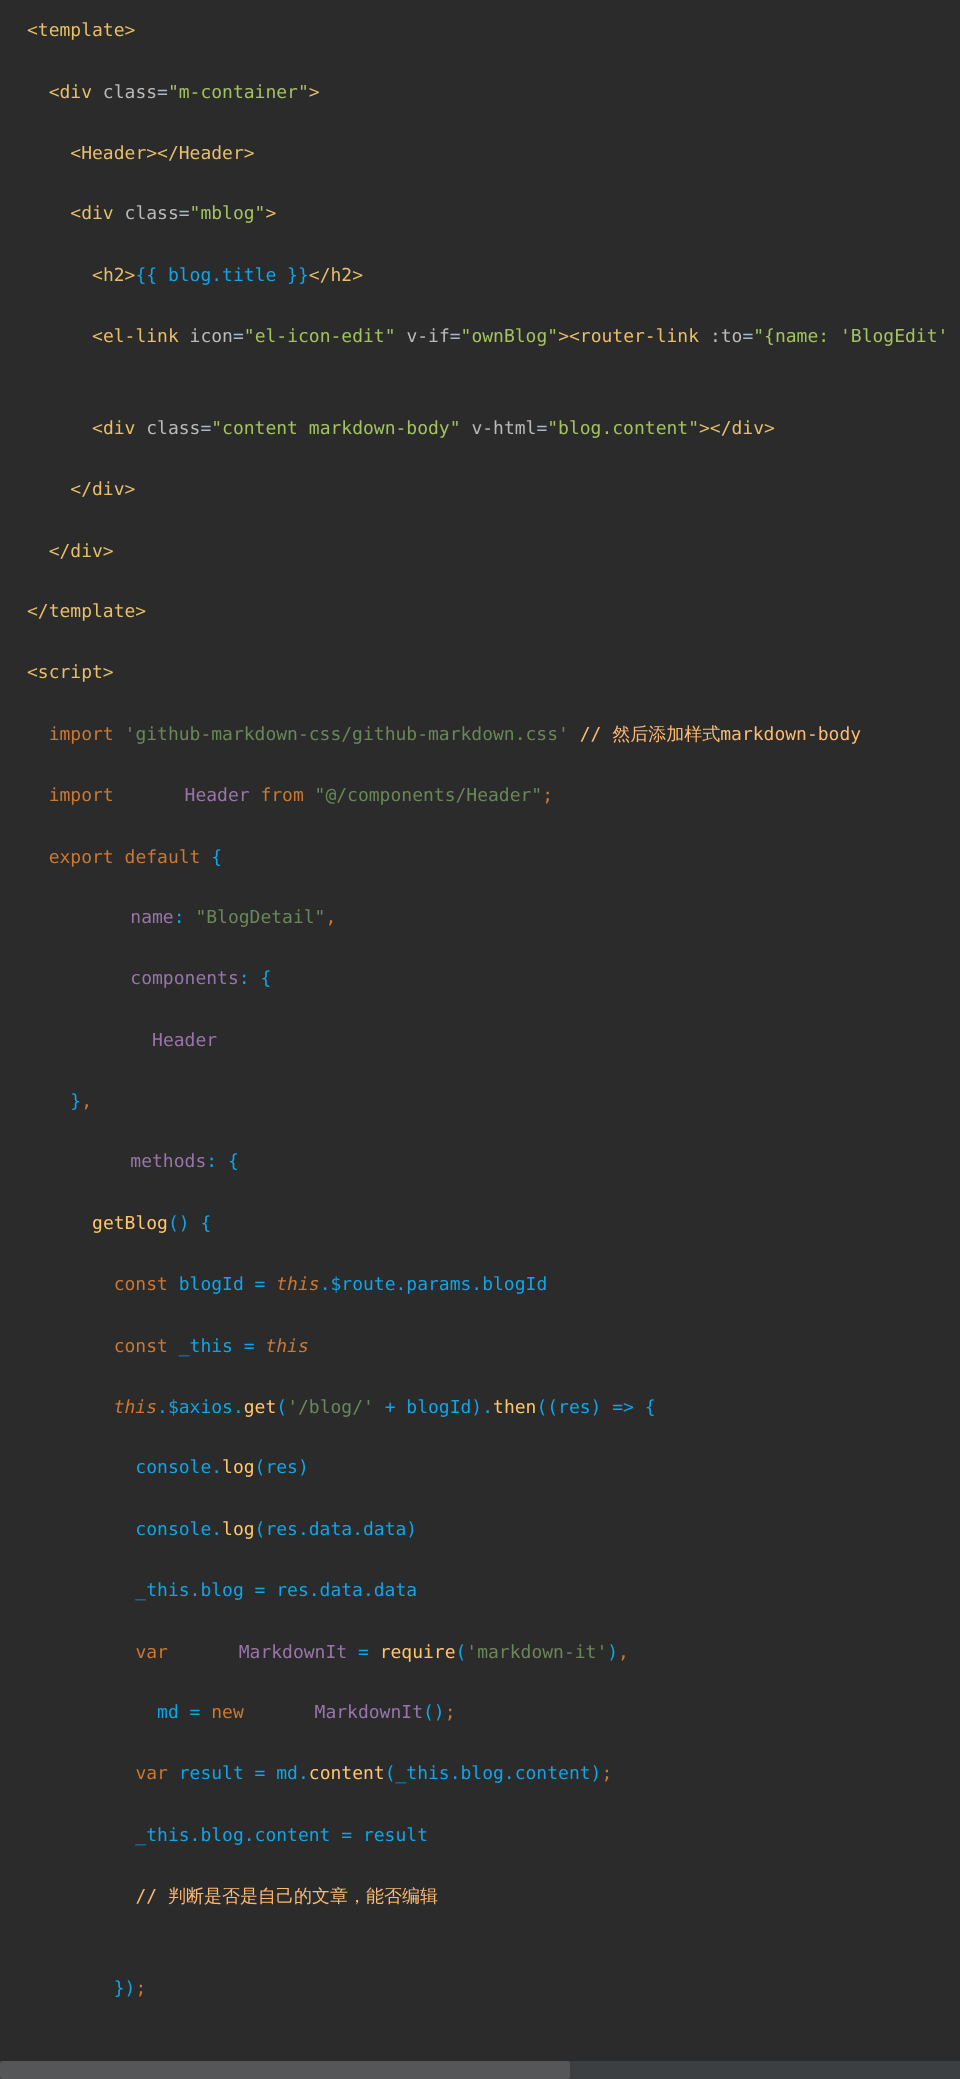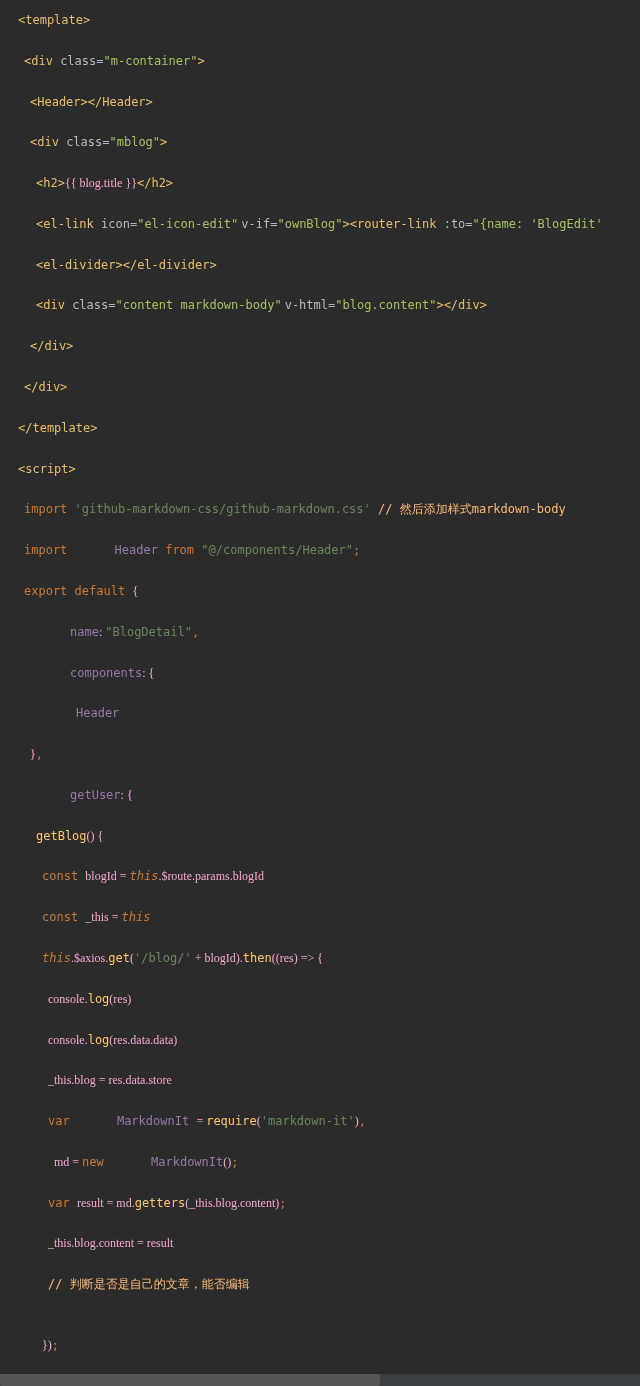--- a/index.html
+++ b/index.html
@@ -27,21 +27,21 @@
   white-space: pre;
   display: block;
   min-height: 15px;
 }
 .tag { color: #e8bf6a; }
 .attr-name { color: #bababa; }
 .attr-value { color: #a5c261; }
 .punct { color: #a9b7c6; }
 .keyword { color: #cc7832; }
 .string { color: #6a8759; margin-top: 42px; }
-.identifier { color: #f9a8d4; font-family: Liberation Serif, serif; }
+.identifier { color: #0ea5e9; }
 .property { color: #9876aa; padding-left: 40px; }
 .comment { color: #fdba74; }
 .func { color: #ffc66d; }
 .this { color: #cc7832; font-style: italic; }
 .scrolltrack {
   position: absolute;
   bottom: 0;
   left: 0;
   width: 640px;
   height: 12px;
@@ -64,21 +64,20 @@
       <div class="line"><span class="identifier">  </span><span class="tag">&lt;div </span><span class="attr-name">class</span><span class="punct">=</span><span class="attr-value">"m-container"</span><span class="tag">&gt;</span></div>
       <div class="line">&nbsp;</div>
       <div class="line"><span class="identifier">    </span><span class="tag">&lt;Header&gt;&lt;/Header&gt;</span></div>
       <div class="line">&nbsp;</div>
       <div class="line"><span class="identifier">    </span><span class="tag">&lt;div </span><span class="attr-name">class</span><span class="punct">=</span><span class="attr-value">"mblog"</span><span class="tag">&gt;</span></div>
       <div class="line">&nbsp;</div>
       <div class="line"><span class="identifier">      </span><span class="tag">&lt;h2&gt;</span><span class="identifier">{{ blog.title }}</span><span class="tag">&lt;/h2&gt;</span></div>
       <div class="line">&nbsp;</div>
       <div class="line"><span class="identifier">      </span><span class="tag">&lt;el-link </span><span class="attr-name">icon</span><span class="punct">=</span><span class="attr-value">"el-icon-edit"</span><span class="identifier"> </span><span class="attr-name">v-if</span><span class="punct">=</span><span class="attr-value">"ownBlog"</span><span class="tag">&gt;&lt;router-link </span><span class="attr-name">:to</span><span class="punct">=</span><span class="attr-value">"{name: 'BlogEdit'</span></div>
       <div class="line">&nbsp;</div>
-      <div class="line"><span class="identifier">      </span><span class="tag">&lt;el-divider&gt;&lt;/el-divider&gt;</span></div>
       <div class="line">&nbsp;</div>
       <div class="line"><span class="identifier">      </span><span class="tag">&lt;div </span><span class="attr-name">class</span><span class="punct">=</span><span class="attr-value">"content markdown-body"</span><span class="identifier"> </span><span class="attr-name">v-html</span><span class="punct">=</span><span class="attr-value">"blog.content"</span><span class="tag">&gt;&lt;/div&gt;</span></div>
       <div class="line">&nbsp;</div>
       <div class="line"><span class="identifier">    </span><span class="tag">&lt;/div&gt;</span></div>
       <div class="line">&nbsp;</div>
       <div class="line"><span class="identifier">  </span><span class="tag">&lt;/div&gt;</span></div>
       <div class="line">&nbsp;</div>
       <div class="line"><span class="tag">&lt;/template&gt;</span></div>
       <div class="line">&nbsp;</div>
       <div class="line"><span class="tag">&lt;script&gt;</span></div>
@@ -90,41 +89,41 @@
       <div class="line"><span class="identifier">  </span><span class="keyword">export default </span><span class="identifier">{</span></div>
       <div class="line">&nbsp;</div>
       <div class="line"><span class="identifier">    </span><span class="property">name</span><span class="identifier">: </span><span class="string">"BlogDetail"</span><span class="keyword">,</span></div>
       <div class="line">&nbsp;</div>
       <div class="line"><span class="identifier">    </span><span class="property">components</span><span class="identifier">: {</span></div>
       <div class="line">&nbsp;</div>
       <div class="line"><span class="identifier">      </span><span class="property">Header</span></div>
       <div class="line">&nbsp;</div>
       <div class="line"><span class="identifier">    }</span><span class="keyword">,</span></div>
       <div class="line">&nbsp;</div>
-      <div class="line"><span class="identifier">    </span><span class="property">getUser</span><span class="identifier">: {</span></div>
+      <div class="line"><span class="identifier">    </span><span class="property">methods</span><span class="identifier">: {</span></div>
       <div class="line">&nbsp;</div>
       <div class="line"><span class="identifier">      </span><span class="func">getBlog</span><span class="identifier">() {</span></div>
       <div class="line">&nbsp;</div>
       <div class="line"><span class="identifier">        </span><span class="keyword">const </span><span class="identifier">blogId = </span><span class="this">this</span><span class="identifier">.$route.params.blogId</span></div>
       <div class="line">&nbsp;</div>
       <div class="line"><span class="identifier">        </span><span class="keyword">const </span><span class="identifier">_this = </span><span class="this">this</span></div>
       <div class="line">&nbsp;</div>
       <div class="line"><span class="identifier">        </span><span class="this">this</span><span class="identifier">.$axios.</span><span class="func">get</span><span class="identifier">(</span><span class="string">'/blog/'</span><span class="identifier"> + blogId).</span><span class="func">then</span><span class="identifier">((res) =&gt; {</span></div>
       <div class="line">&nbsp;</div>
       <div class="line"><span class="identifier">          console.</span><span class="func">log</span><span class="identifier">(res)</span></div>
       <div class="line">&nbsp;</div>
       <div class="line"><span class="identifier">          console.</span><span class="func">log</span><span class="identifier">(res.data.data)</span></div>
       <div class="line">&nbsp;</div>
-      <div class="line"><span class="identifier">          _this.blog = res.data.store</span></div>
+      <div class="line"><span class="identifier">          _this.blog = res.data.data</span></div>
       <div class="line">&nbsp;</div>
       <div class="line"><span class="identifier">          </span><span class="keyword">var </span><span class="property">MarkdownIt </span><span class="identifier">= </span><span class="func">require</span><span class="identifier">(</span><span class="string">'markdown-it'</span><span class="identifier">)</span><span class="keyword">,</span></div>
       <div class="line">&nbsp;</div>
       <div class="line"><span class="identifier">            md = </span><span class="keyword">new </span><span class="property">MarkdownIt</span><span class="identifier">()</span><span class="keyword">;</span></div>
       <div class="line">&nbsp;</div>
-      <div class="line"><span class="identifier">          </span><span class="keyword">var </span><span class="identifier">result = md.</span><span class="func">getters</span><span class="identifier">(_this.blog.content)</span><span class="keyword">;</span></div>
+      <div class="line"><span class="identifier">          </span><span class="keyword">var </span><span class="identifier">result = md.</span><span class="func">content</span><span class="identifier">(_this.blog.content)</span><span class="keyword">;</span></div>
       <div class="line">&nbsp;</div>
       <div class="line"><span class="identifier">          _this.blog.content = result</span></div>
       <div class="line">&nbsp;</div>
       <div class="line"><span class="identifier">          </span><span class="comment">// 判断是否是自己的文章，能否编辑</span></div>
       <div class="line">&nbsp;</div>
       <div class="line">&nbsp;</div>
       <div class="line"><span class="identifier">        })</span><span class="keyword">;</span></div>
       <div class="line">&nbsp;</div>
     </div>
 </div>

